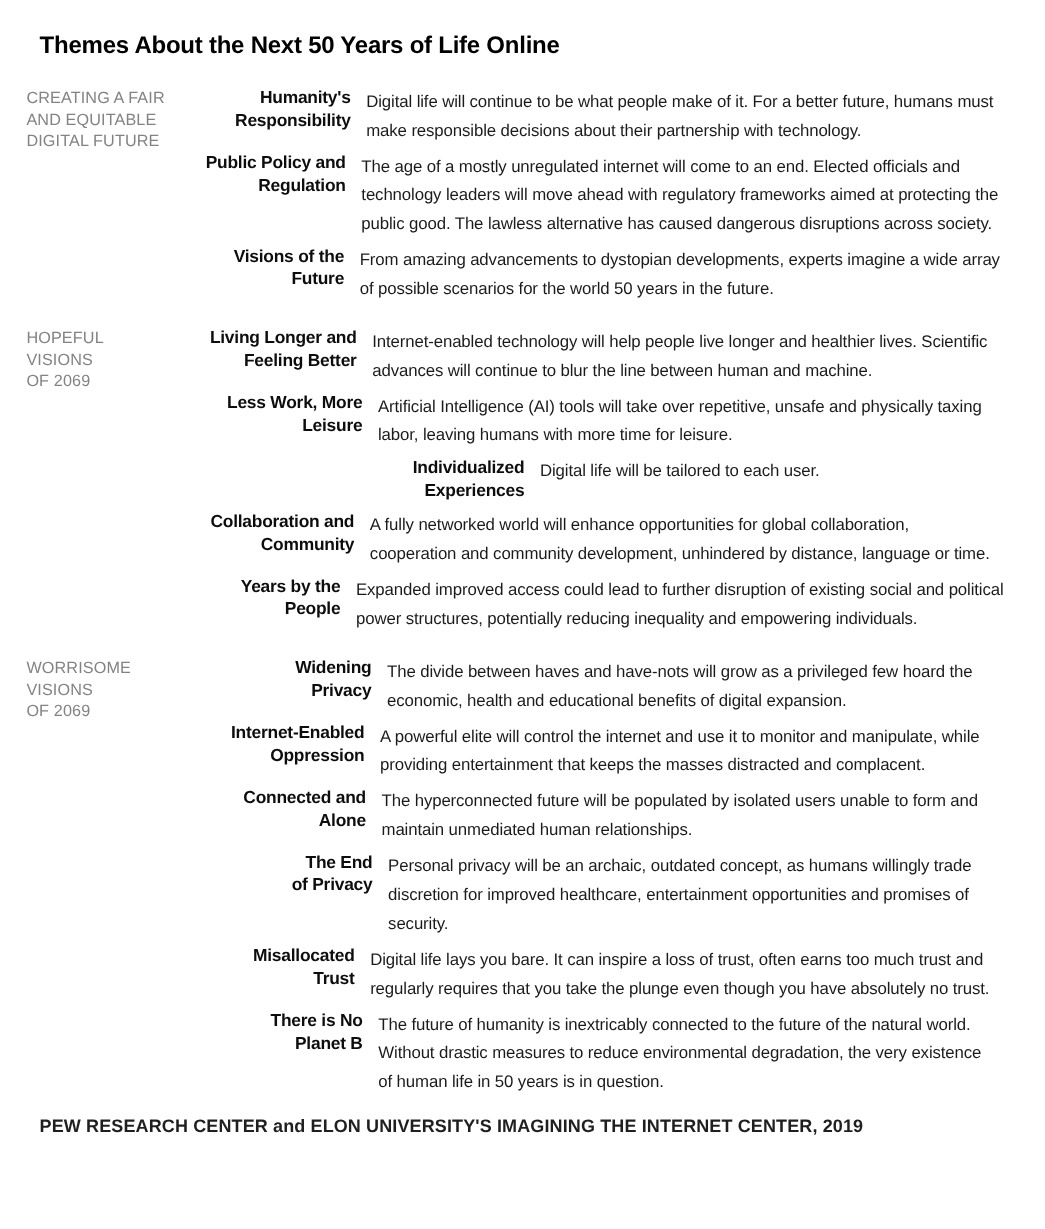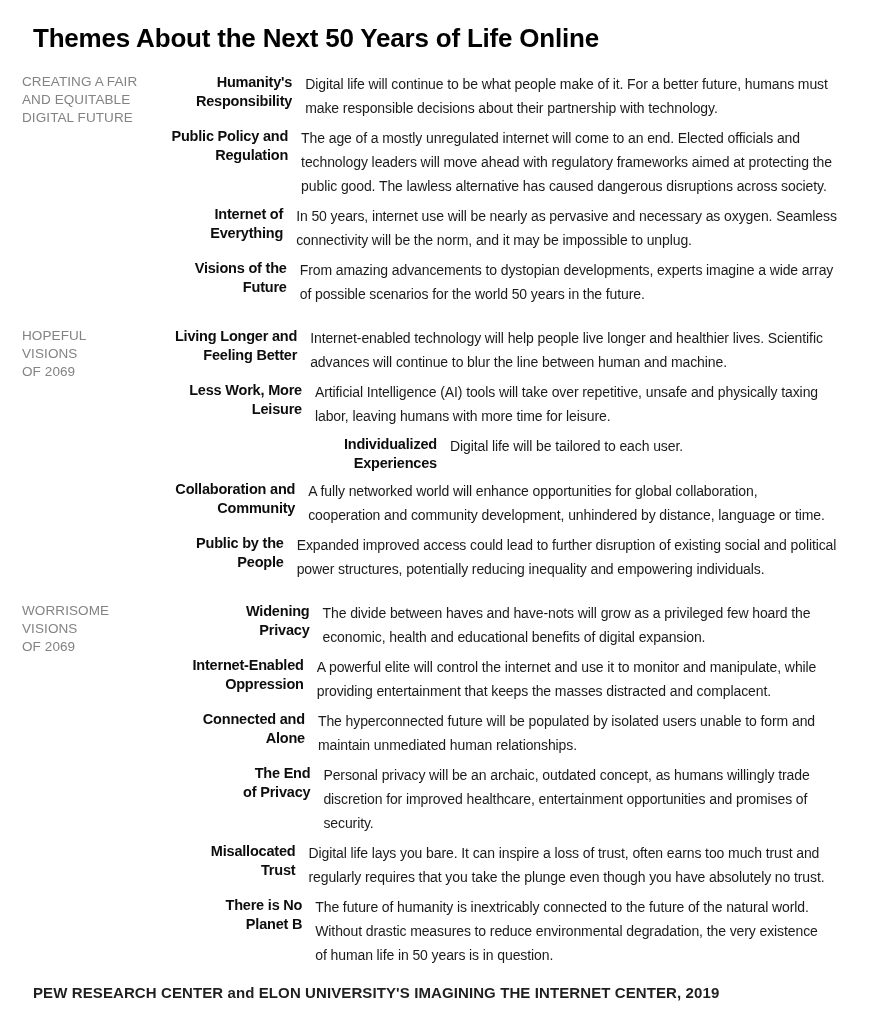--- a/index.html
+++ b/index.html
@@ -13,21 +13,21 @@
     font-family: "Liberation Sans", sans-serif;
     color: #1b1b1b;
   }
   .page {
     width: 871px;
     height: 1024px;
     padding: 25px 24px 0 22px;
   }
   .page-title {
     margin: 0 0 0 11px;
-    font-size: 26px;
+    font-size: 20px;
     line-height: 27px;
     font-weight: bold;
     letter-spacing: -0.2px;
     color: #000000;
   }
   .themes-table {
     margin-top: 20px;
   }
   .section {
     display: flex;
@@ -107,26 +107,20 @@
 make responsible decisions about their partnership with technology.</div>
         </div>
         <div class="theme-row">
           <div class="theme-title">Public Policy and
 Regulation</div>
           <div class="theme-desc">The age of a mostly unregulated internet will come to an end. Elected officials and
 technology leaders will move ahead with regulatory frameworks aimed at protecting the
 public good. The lawless alternative has caused dangerous disruptions across society.</div>
         </div>
         <div class="theme-row">
-          <div class="theme-title">Internet of
-Everything</div>
-          <div class="theme-desc">In 50 years, internet use will be nearly as pervasive and necessary as oxygen. Seamless
-connectivity will be the norm, and it may be impossible to unplug.</div>
-        </div>
-        <div class="theme-row">
           <div class="theme-title">Visions of the
 Future</div>
           <div class="theme-desc">From amazing advancements to dystopian developments, experts imagine a wide array
 of possible scenarios for the world 50 years in the future.</div>
         </div>
       </div>
     </div>
 
     <div class="section">
       <div class="category-label">HOPEFUL
@@ -150,21 +144,21 @@
 Experiences</div>
           <div class="theme-desc">Digital life will be tailored to each user.</div>
         </div>
         <div class="theme-row">
           <div class="theme-title">Collaboration and
 Community</div>
           <div class="theme-desc">A fully networked world will enhance opportunities for global collaboration,
 cooperation and community development, unhindered by distance, language or time.</div>
         </div>
         <div class="theme-row">
-          <div class="theme-title">Public by the
+          <div class="theme-title">Years by the
 People</div>
           <div class="theme-desc">Expanded improved access could lead to further disruption of existing social and political
 power structures, potentially reducing inequality and empowering individuals.</div>
         </div>
       </div>
     </div>
 
     <div class="section">
       <div class="category-label">WORRISOME
 VISIONS

